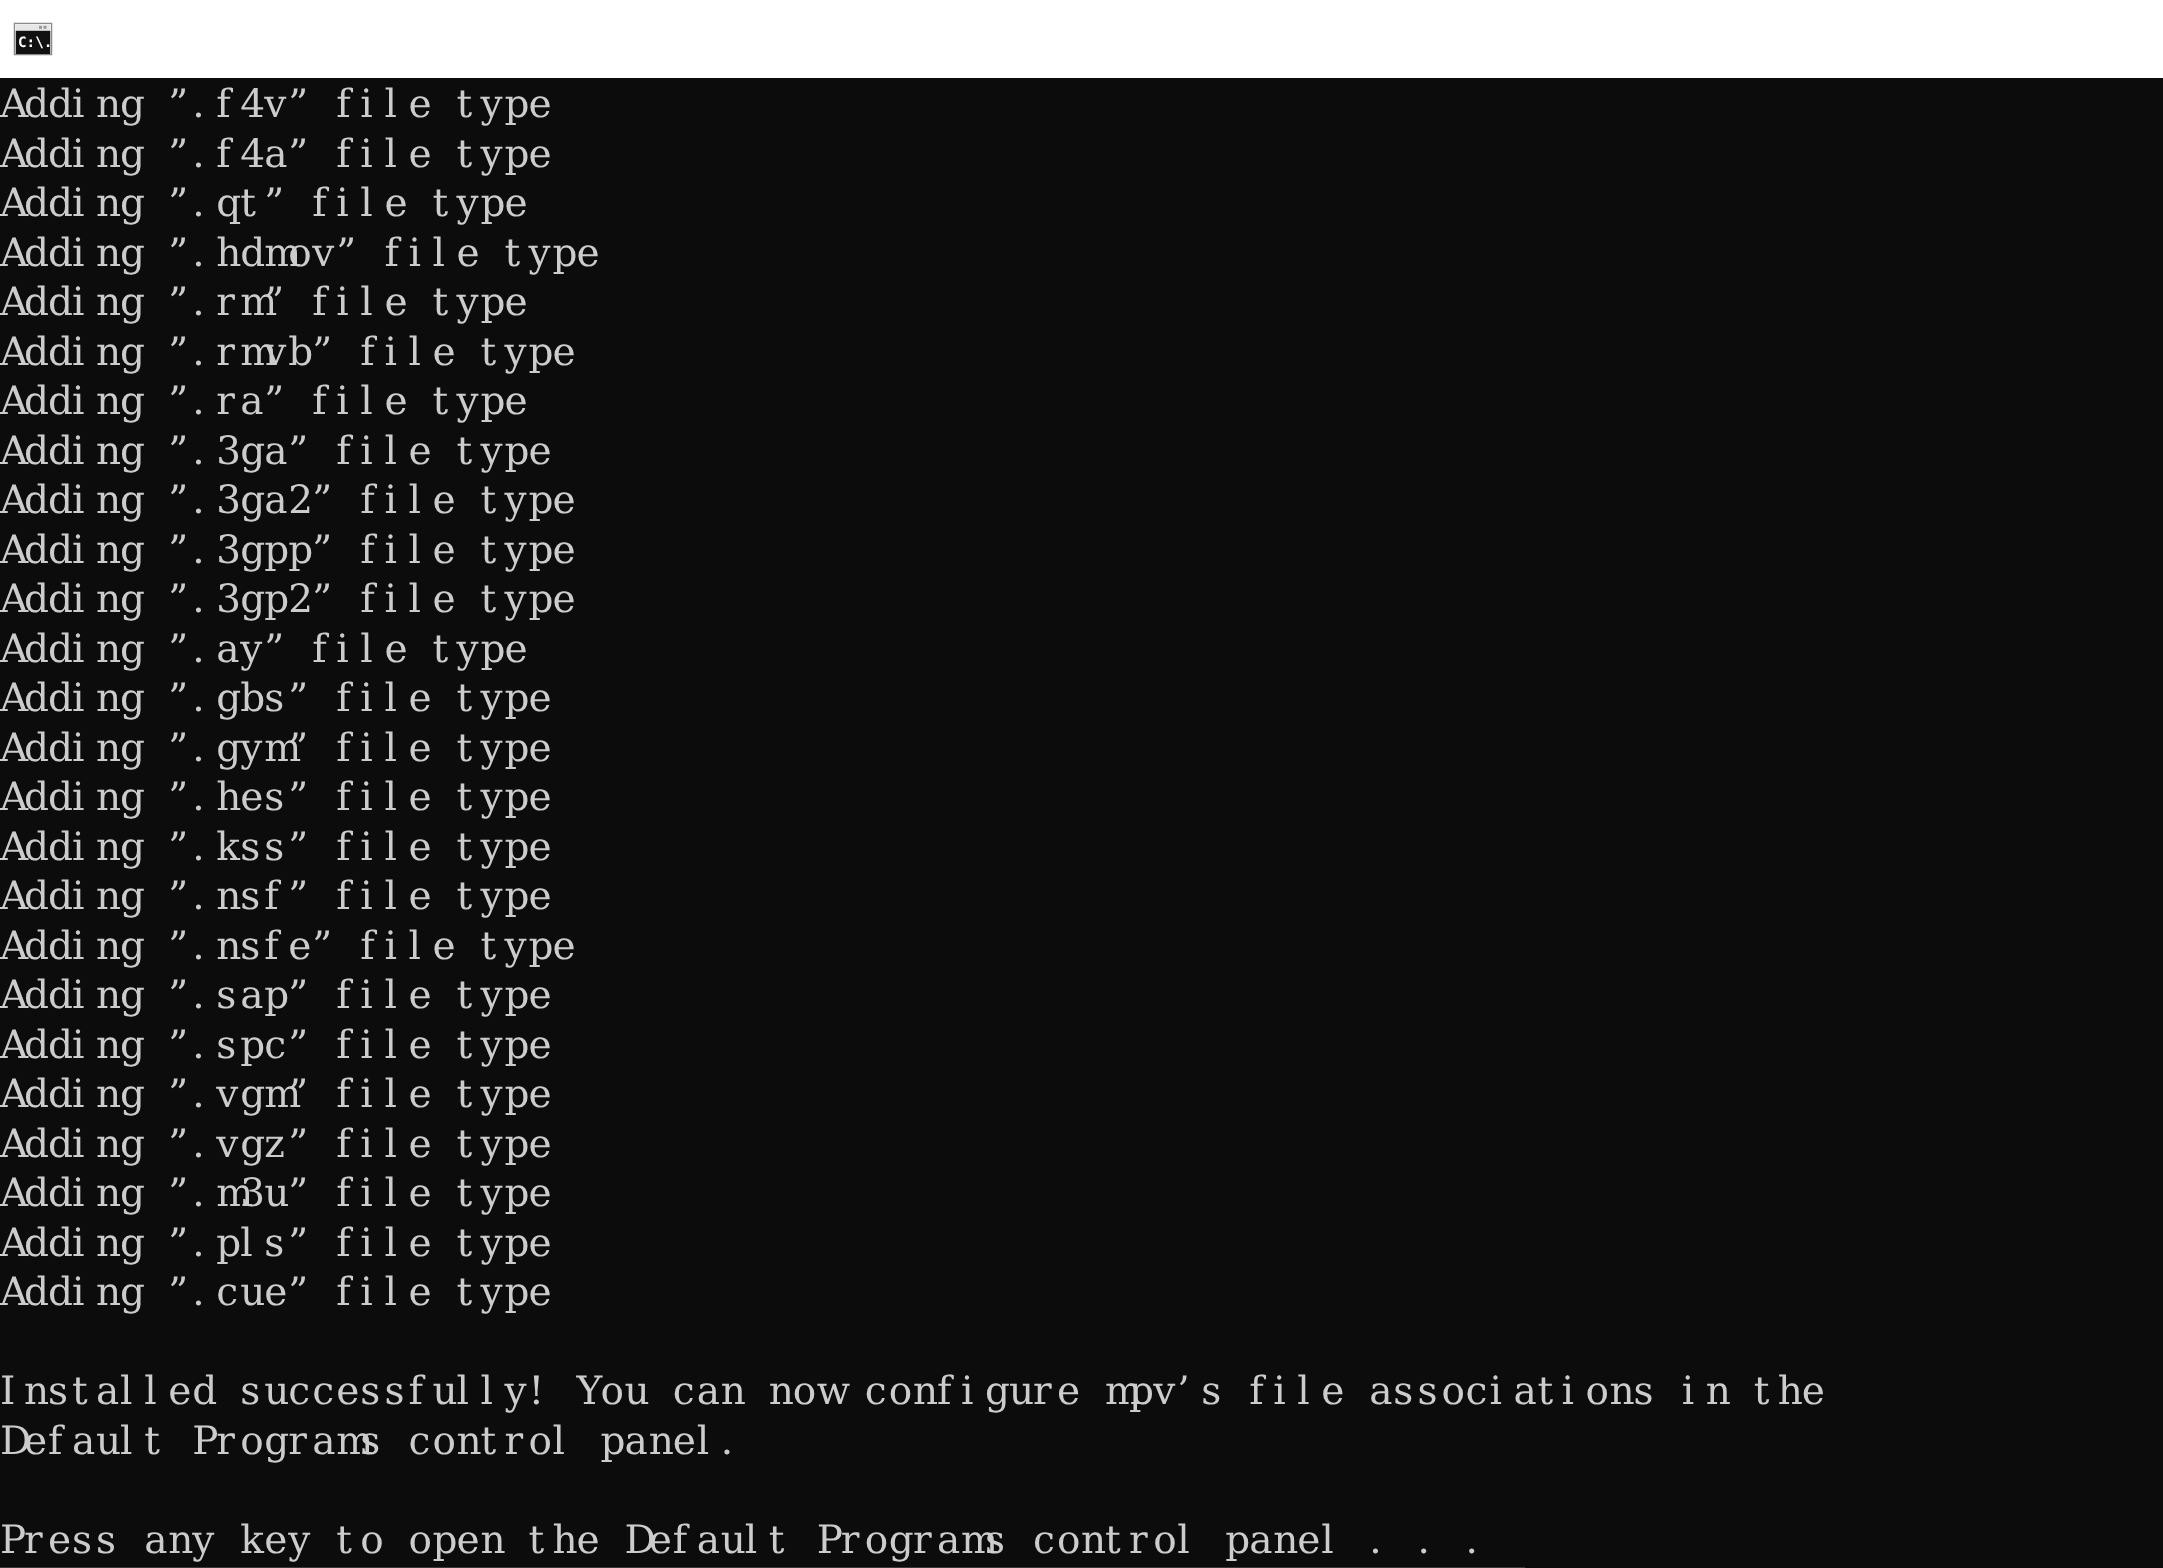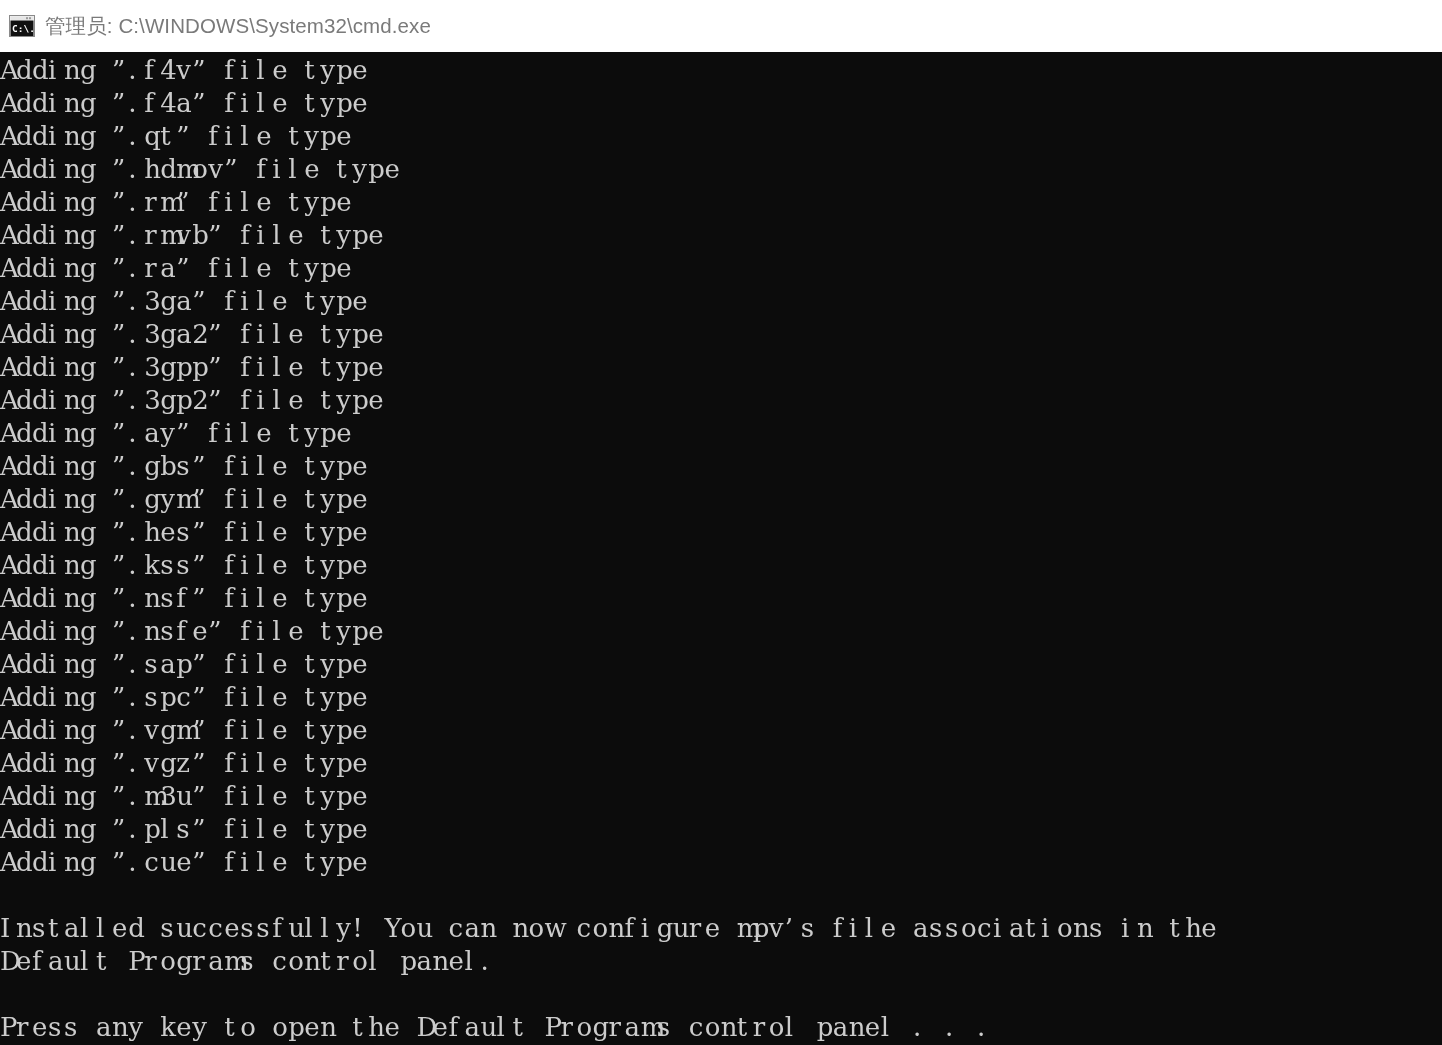--- a/index.html
+++ b/index.html
@@ -101,21 +101,20 @@
 
   <div id="titlebar">
     <svg id="app-icon" viewBox="0 0 26 22" xmlns="http://www.w3.org/2000/svg">
       <rect x="0.5" y="0.5" width="25" height="21" fill="#f2f2f2" stroke="#8a8a8a" stroke-width="1"></rect>
       <rect x="1.5" y="1.5" width="23" height="3.5" fill="#e6e6e6"></rect>
       <rect x="17" y="2.2" width="2" height="2" fill="#9a9a9a"></rect>
       <rect x="20" y="2.2" width="2" height="2" fill="#9a9a9a"></rect>
       <rect x="1.5" y="5.5" width="23" height="15.5" fill="#111111"></rect>
       <text x="3" y="16.5" font-family="'DejaVu Sans Mono','Liberation Mono',monospace" font-size="9.5" font-weight="bold" fill="#ffffff">C:\.</text>
     </svg>
-    <div id="title-text">管理员: C:\WINDOWS\System32\cmd.exe</div>
   </div>
 
   <div id="console">
     <div id="console-lines">
         <div class="cline" style="height: 33px; line-height: 33px; font-size: 26px;"><span class="cell" style="width: 16.03px;">A</span><span class="cell" style="width: 16.03px;">d</span><span class="cell" style="width: 16.03px;">d</span><span class="cell" style="width: 16.03px;">i</span><span class="cell" style="width: 16.03px;">n</span><span class="cell" style="width: 16.03px;">g</span><span class="cell" style="width: 16.03px;">&nbsp;</span><span class="cell" style="width: 16.03px;">”</span><span class="cell" style="width: 16.03px;">.</span><span class="cell" style="width: 16.03px;">f</span><span class="cell" style="width: 16.03px;">4</span><span class="cell" style="width: 16.03px;">v</span><span class="cell" style="width: 16.03px;">”</span><span class="cell" style="width: 16.03px;">&nbsp;</span><span class="cell" style="width: 16.03px;">f</span><span class="cell" style="width: 16.03px;">i</span><span class="cell" style="width: 16.03px;">l</span><span class="cell" style="width: 16.03px;">e</span><span class="cell" style="width: 16.03px;">&nbsp;</span><span class="cell" style="width: 16.03px;">t</span><span class="cell" style="width: 16.03px;">y</span><span class="cell" style="width: 16.03px;">p</span><span class="cell" style="width: 16.03px;">e</span></div>
         <div class="cline" style="height: 33px; line-height: 33px; font-size: 26px;"><span class="cell" style="width: 16.03px;">A</span><span class="cell" style="width: 16.03px;">d</span><span class="cell" style="width: 16.03px;">d</span><span class="cell" style="width: 16.03px;">i</span><span class="cell" style="width: 16.03px;">n</span><span class="cell" style="width: 16.03px;">g</span><span class="cell" style="width: 16.03px;">&nbsp;</span><span class="cell" style="width: 16.03px;">”</span><span class="cell" style="width: 16.03px;">.</span><span class="cell" style="width: 16.03px;">f</span><span class="cell" style="width: 16.03px;">4</span><span class="cell" style="width: 16.03px;">a</span><span class="cell" style="width: 16.03px;">”</span><span class="cell" style="width: 16.03px;">&nbsp;</span><span class="cell" style="width: 16.03px;">f</span><span class="cell" style="width: 16.03px;">i</span><span class="cell" style="width: 16.03px;">l</span><span class="cell" style="width: 16.03px;">e</span><span class="cell" style="width: 16.03px;">&nbsp;</span><span class="cell" style="width: 16.03px;">t</span><span class="cell" style="width: 16.03px;">y</span><span class="cell" style="width: 16.03px;">p</span><span class="cell" style="width: 16.03px;">e</span></div>
         <div class="cline" style="height: 33px; line-height: 33px; font-size: 26px;"><span class="cell" style="width: 16.03px;">A</span><span class="cell" style="width: 16.03px;">d</span><span class="cell" style="width: 16.03px;">d</span><span class="cell" style="width: 16.03px;">i</span><span class="cell" style="width: 16.03px;">n</span><span class="cell" style="width: 16.03px;">g</span><span class="cell" style="width: 16.03px;">&nbsp;</span><span class="cell" style="width: 16.03px;">”</span><span class="cell" style="width: 16.03px;">.</span><span class="cell" style="width: 16.03px;">q</span><span class="cell" style="width: 16.03px;">t</span><span class="cell" style="width: 16.03px;">”</span><span class="cell" style="width: 16.03px;">&nbsp;</span><span class="cell" style="width: 16.03px;">f</span><span class="cell" style="width: 16.03px;">i</span><span class="cell" style="width: 16.03px;">l</span><span class="cell" style="width: 16.03px;">e</span><span class="cell" style="width: 16.03px;">&nbsp;</span><span class="cell" style="width: 16.03px;">t</span><span class="cell" style="width: 16.03px;">y</span><span class="cell" style="width: 16.03px;">p</span><span class="cell" style="width: 16.03px;">e</span></div>
         <div class="cline" style="height: 33px; line-height: 33px; font-size: 26px;"><span class="cell" style="width: 16.03px;">A</span><span class="cell" style="width: 16.03px;">d</span><span class="cell" style="width: 16.03px;">d</span><span class="cell" style="width: 16.03px;">i</span><span class="cell" style="width: 16.03px;">n</span><span class="cell" style="width: 16.03px;">g</span><span class="cell" style="width: 16.03px;">&nbsp;</span><span class="cell" style="width: 16.03px;">”</span><span class="cell" style="width: 16.03px;">.</span><span class="cell" style="width: 16.03px;">h</span><span class="cell" style="width: 16.03px;">d</span><span class="cell" style="width: 16.03px;">m</span><span class="cell" style="width: 16.03px;">o</span><span class="cell" style="width: 16.03px;">v</span><span class="cell" style="width: 16.03px;">”</span><span class="cell" style="width: 16.03px;">&nbsp;</span><span class="cell" style="width: 16.03px;">f</span><span class="cell" style="width: 16.03px;">i</span><span class="cell" style="width: 16.03px;">l</span><span class="cell" style="width: 16.03px;">e</span><span class="cell" style="width: 16.03px;">&nbsp;</span><span class="cell" style="width: 16.03px;">t</span><span class="cell" style="width: 16.03px;">y</span><span class="cell" style="width: 16.03px;">p</span><span class="cell" style="width: 16.03px;">e</span></div>
         <div class="cline" style="height: 33px; line-height: 33px; font-size: 26px;"><span class="cell" style="width: 16.03px;">A</span><span class="cell" style="width: 16.03px;">d</span><span class="cell" style="width: 16.03px;">d</span><span class="cell" style="width: 16.03px;">i</span><span class="cell" style="width: 16.03px;">n</span><span class="cell" style="width: 16.03px;">g</span><span class="cell" style="width: 16.03px;">&nbsp;</span><span class="cell" style="width: 16.03px;">”</span><span class="cell" style="width: 16.03px;">.</span><span class="cell" style="width: 16.03px;">r</span><span class="cell" style="width: 16.03px;">m</span><span class="cell" style="width: 16.03px;">”</span><span class="cell" style="width: 16.03px;">&nbsp;</span><span class="cell" style="width: 16.03px;">f</span><span class="cell" style="width: 16.03px;">i</span><span class="cell" style="width: 16.03px;">l</span><span class="cell" style="width: 16.03px;">e</span><span class="cell" style="width: 16.03px;">&nbsp;</span><span class="cell" style="width: 16.03px;">t</span><span class="cell" style="width: 16.03px;">y</span><span class="cell" style="width: 16.03px;">p</span><span class="cell" style="width: 16.03px;">e</span></div>
         <div class="cline" style="height: 33px; line-height: 33px; font-size: 26px;"><span class="cell" style="width: 16.03px;">A</span><span class="cell" style="width: 16.03px;">d</span><span class="cell" style="width: 16.03px;">d</span><span class="cell" style="width: 16.03px;">i</span><span class="cell" style="width: 16.03px;">n</span><span class="cell" style="width: 16.03px;">g</span><span class="cell" style="width: 16.03px;">&nbsp;</span><span class="cell" style="width: 16.03px;">”</span><span class="cell" style="width: 16.03px;">.</span><span class="cell" style="width: 16.03px;">r</span><span class="cell" style="width: 16.03px;">m</span><span class="cell" style="width: 16.03px;">v</span><span class="cell" style="width: 16.03px;">b</span><span class="cell" style="width: 16.03px;">”</span><span class="cell" style="width: 16.03px;">&nbsp;</span><span class="cell" style="width: 16.03px;">f</span><span class="cell" style="width: 16.03px;">i</span><span class="cell" style="width: 16.03px;">l</span><span class="cell" style="width: 16.03px;">e</span><span class="cell" style="width: 16.03px;">&nbsp;</span><span class="cell" style="width: 16.03px;">t</span><span class="cell" style="width: 16.03px;">y</span><span class="cell" style="width: 16.03px;">p</span><span class="cell" style="width: 16.03px;">e</span></div>

